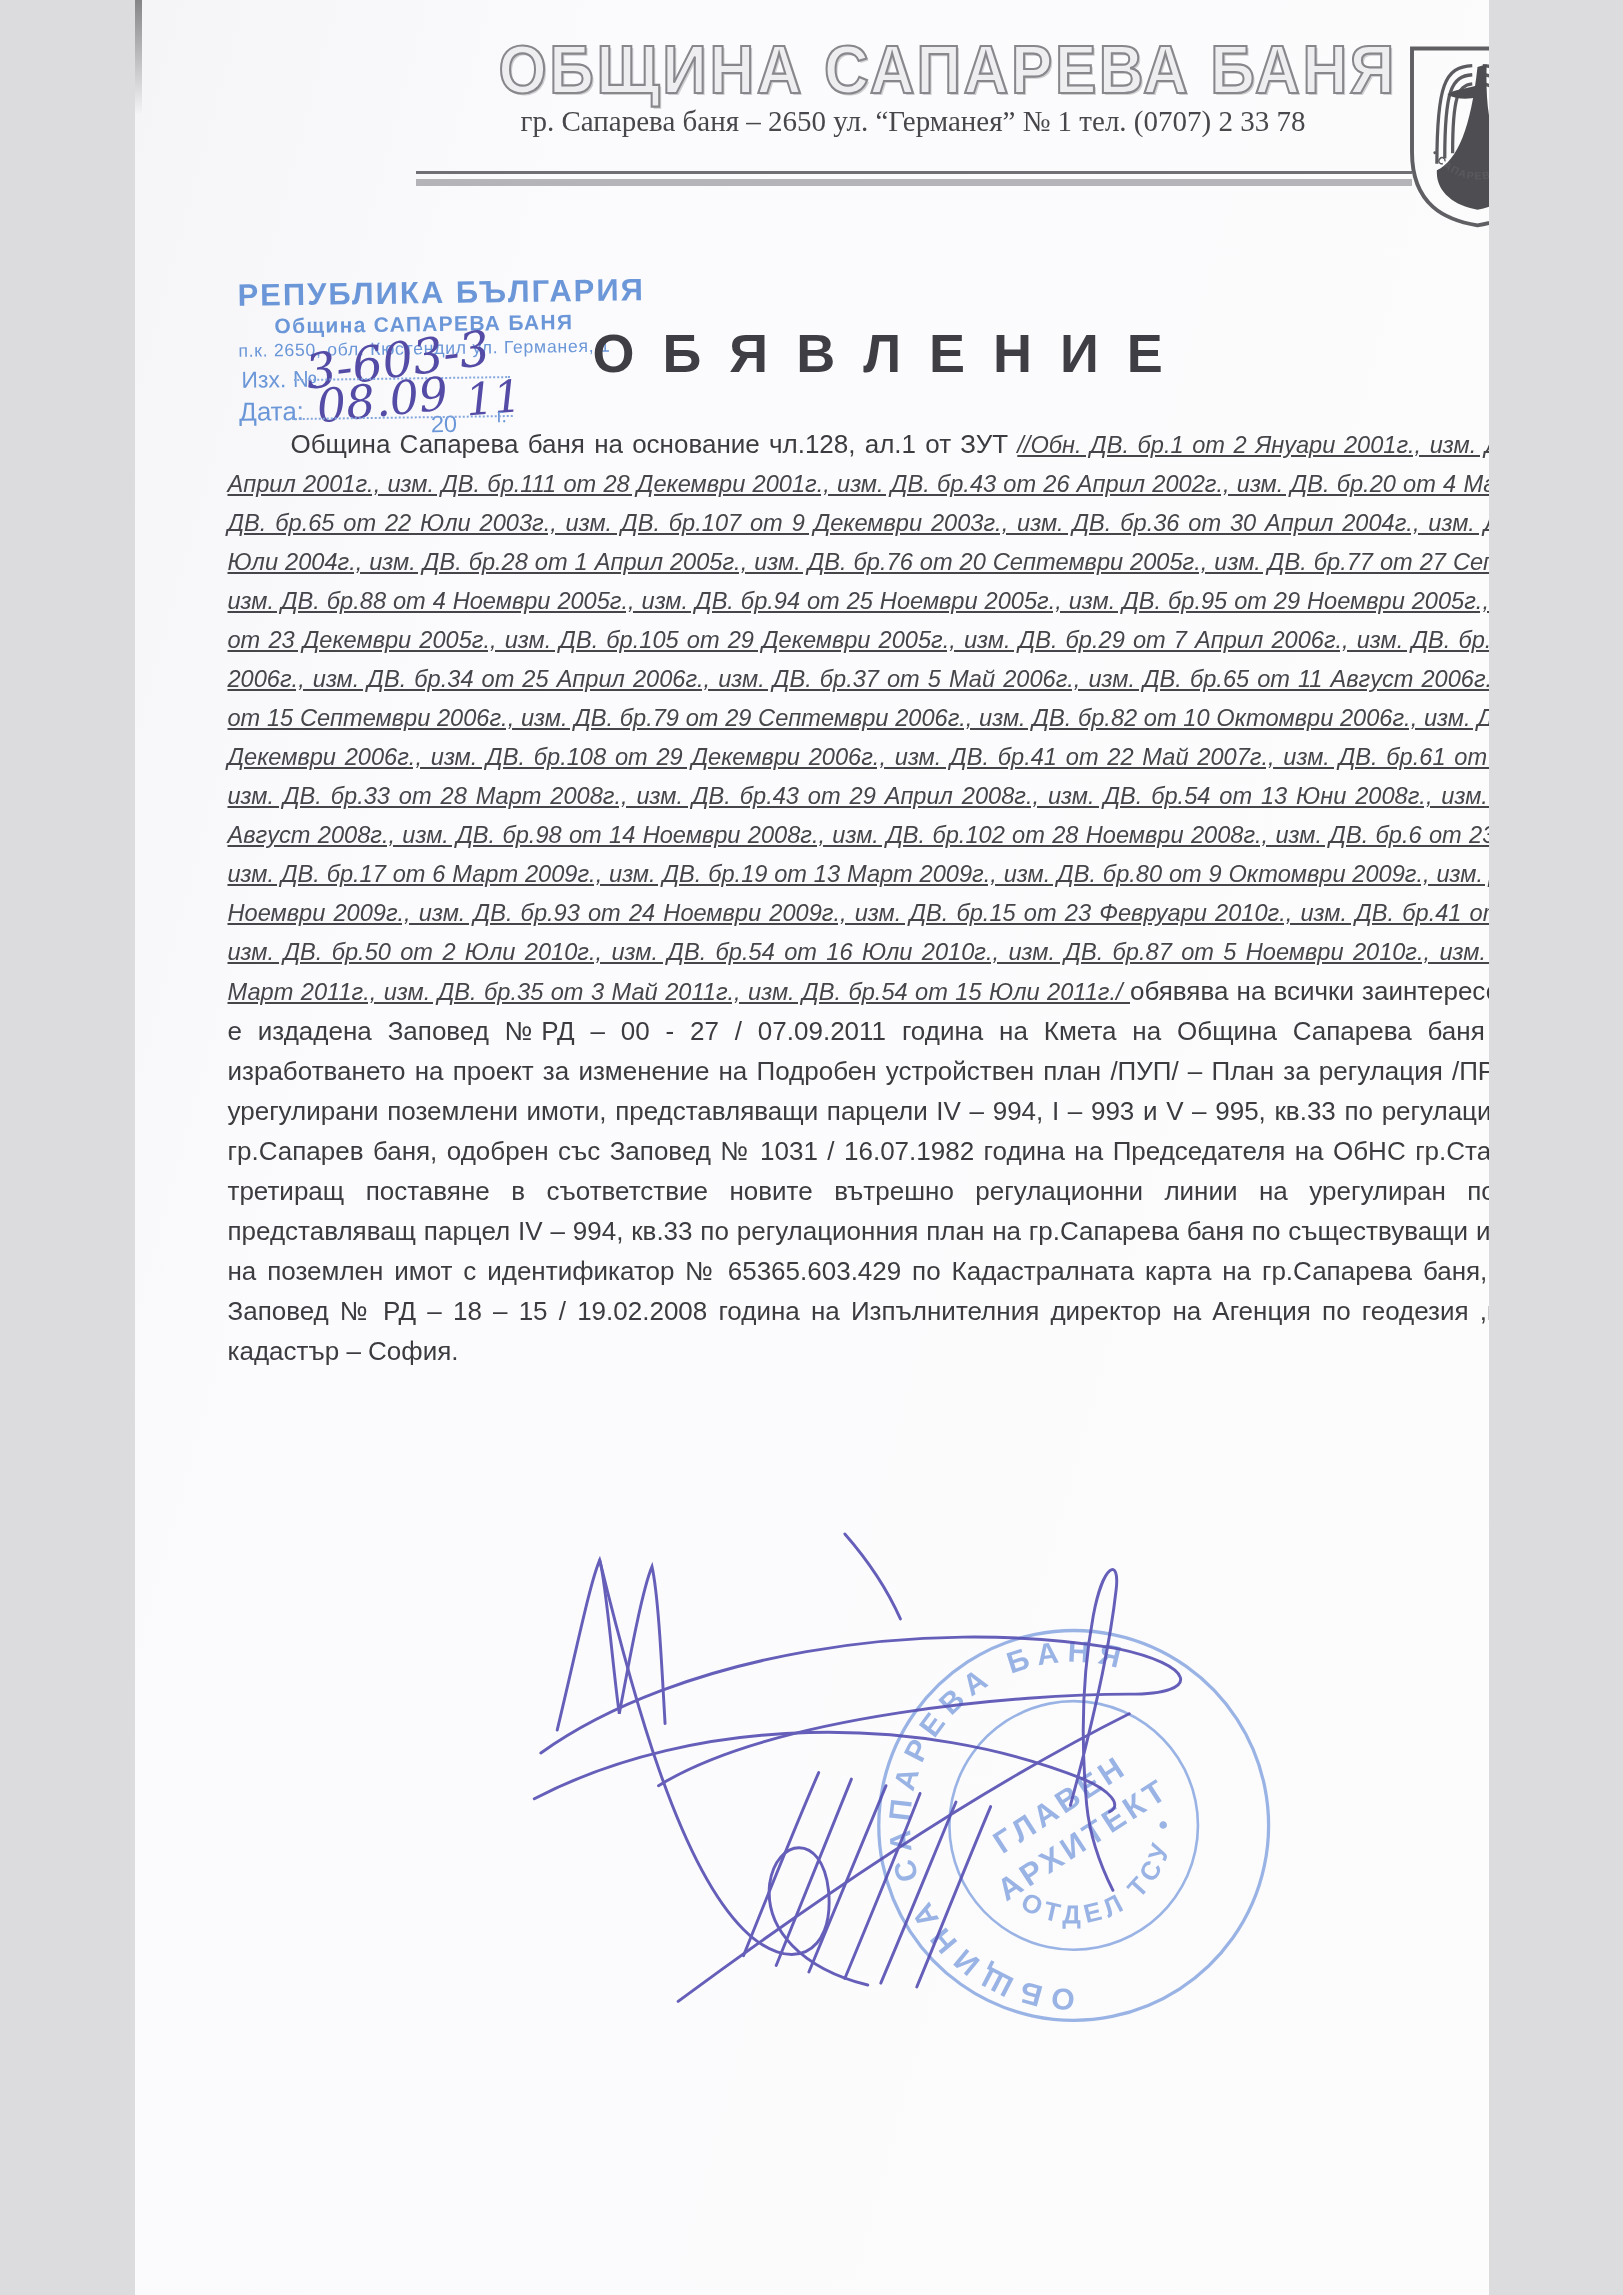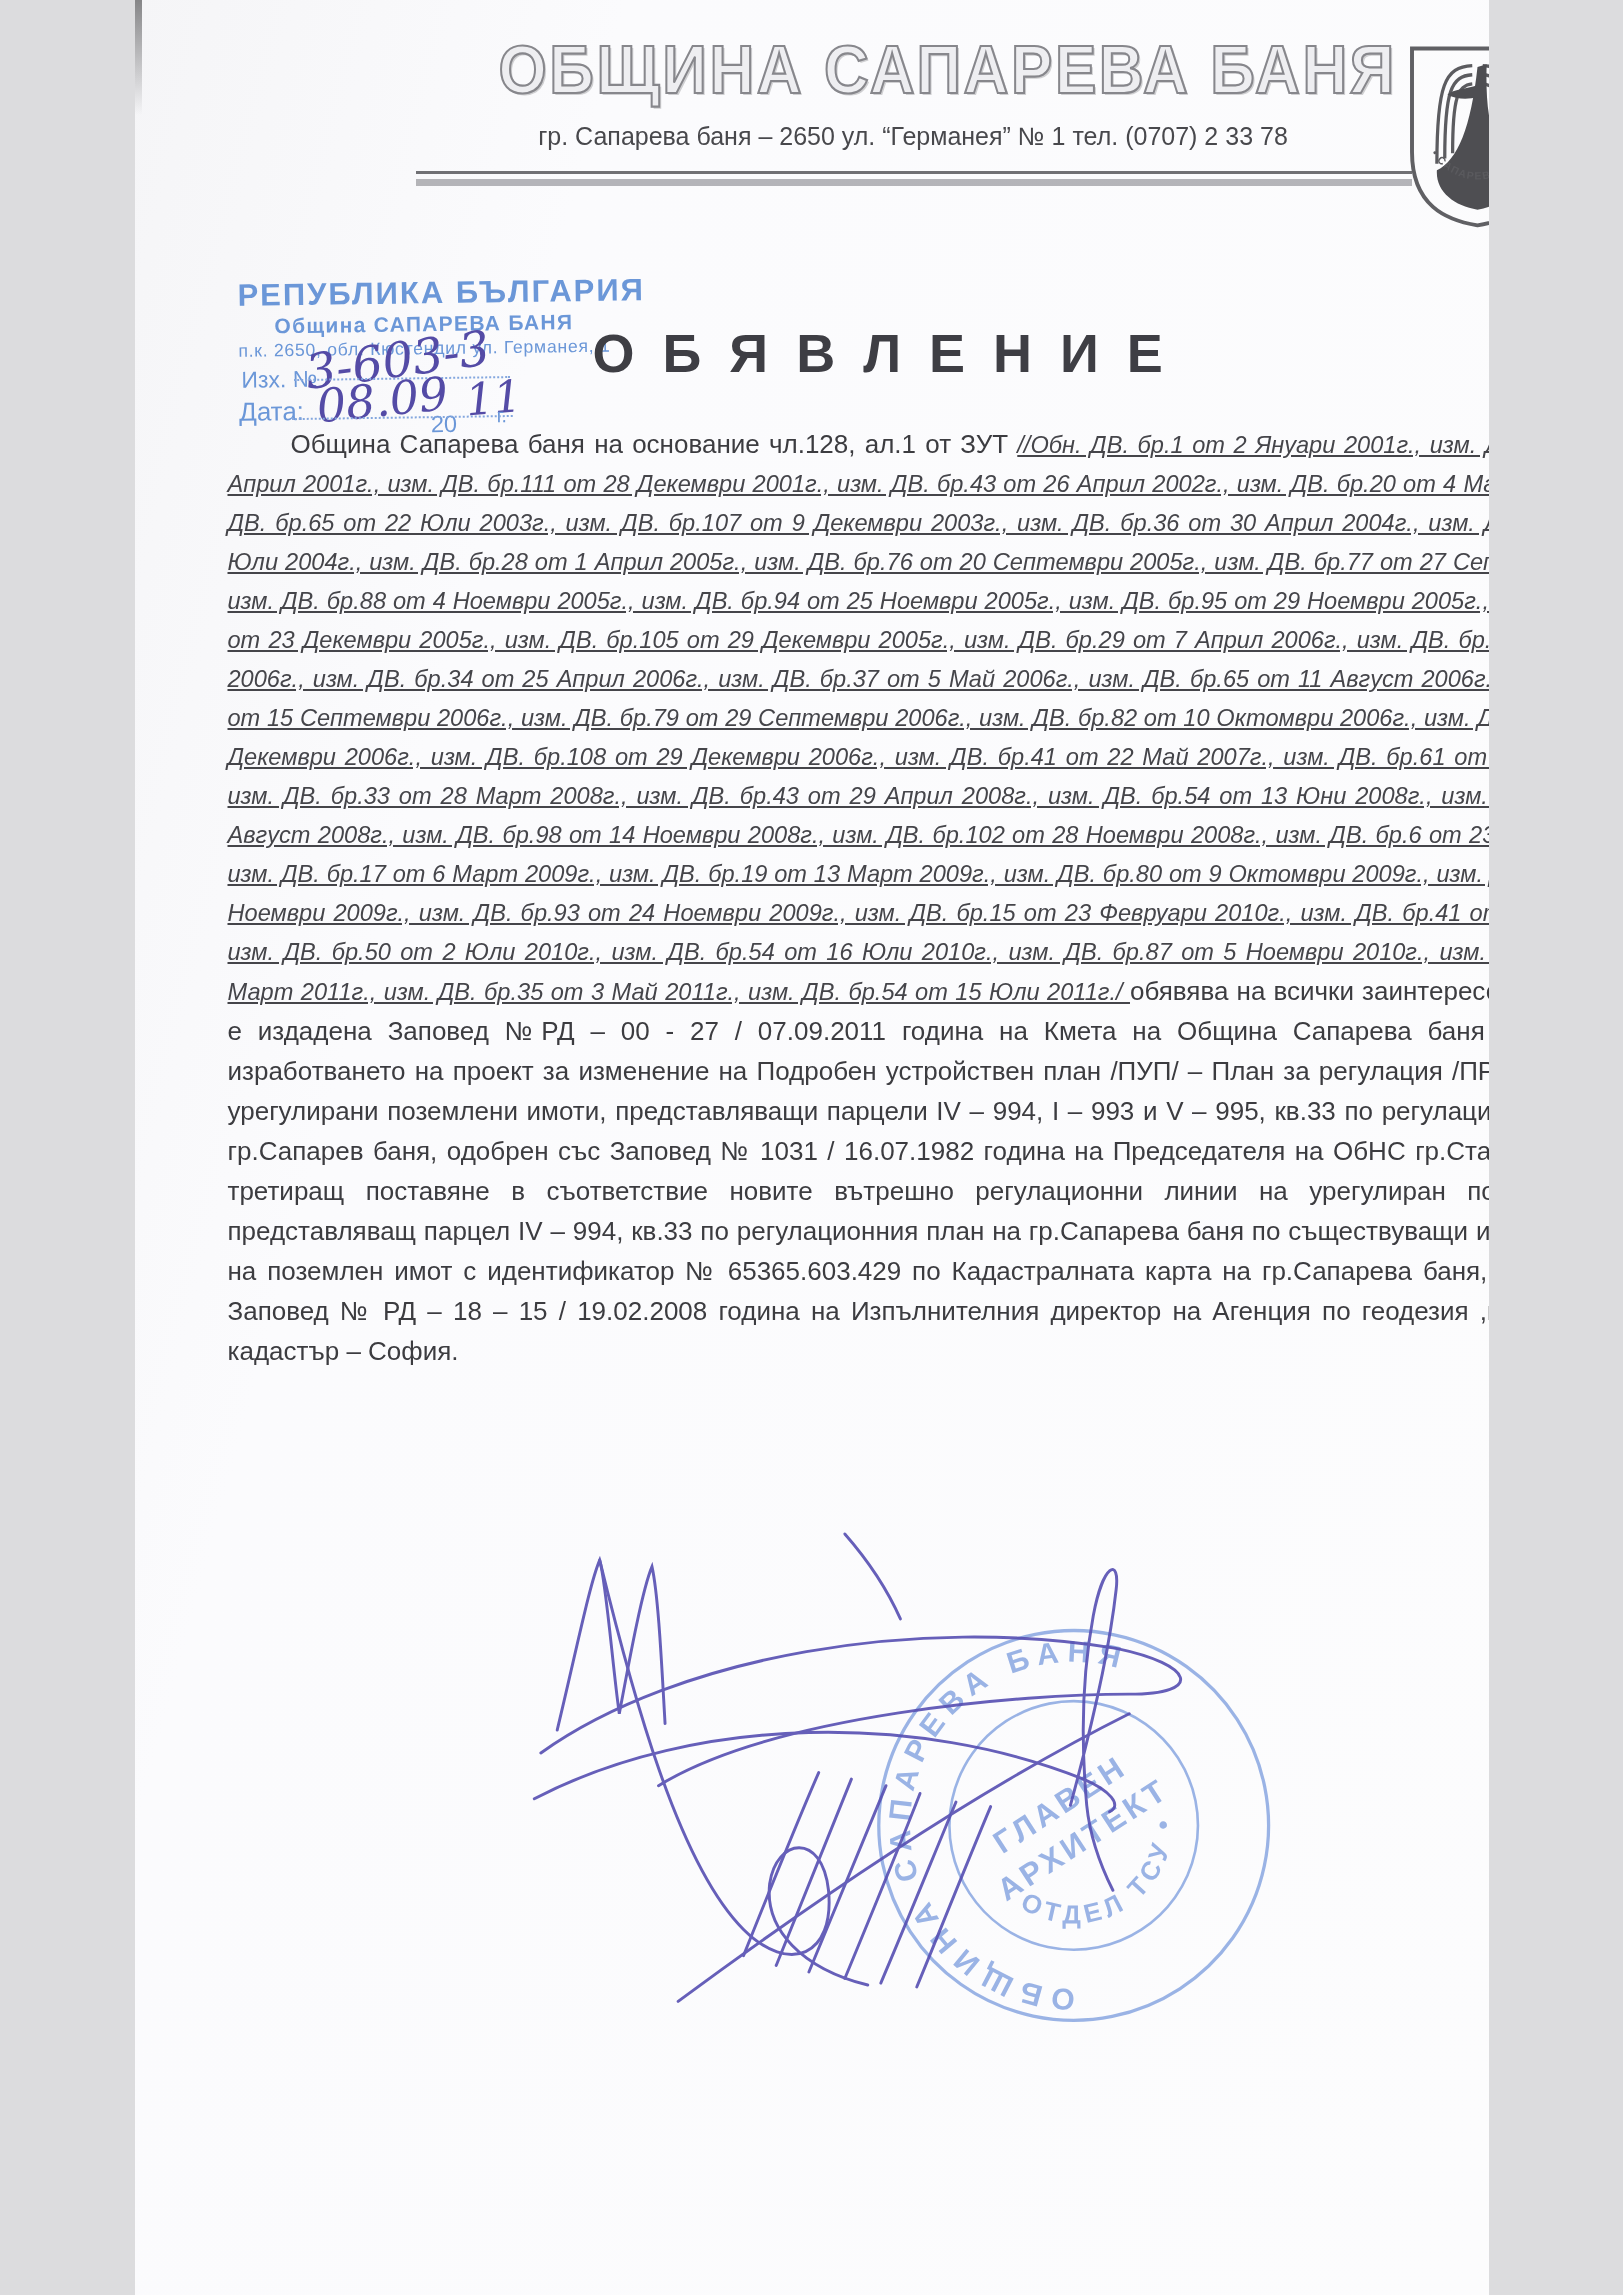--- a/index.html
+++ b/index.html
@@ -6,22 +6,22 @@
   .page{position:relative;width:1354px;height:2295px;margin:0 auto;overflow:hidden;
         background:linear-gradient(105deg,#f5f5f7 0%,#fbfbfd 25%,#fcfcfd 100%);
         font-family:"Liberation Sans","DejaVu Sans",sans-serif;color:#3c3c40;}
   .scan-edge{position:absolute;left:0;top:0;width:7.2px;height:115px;
         background:linear-gradient(#3a3a3c,rgba(60,60,62,0));opacity:.6;}
   
   .org-name{position:absolute;left:364px;top:29px;font-size:62px;font-weight:bold;
         letter-spacing:2.6px;white-space:nowrap;color:#eeeef1;
         -webkit-text-stroke:2px #87878c;text-shadow:2px 2px 0 rgba(125,125,130,.35);
         transform:scaleY(1.12);transform-origin:left top;}
-  .org-address{position:absolute;left:281px;top:122px;width:995px;text-align:center;
-        font-size:25px;color:#48484c;}
+  .org-address{position:absolute;left:281px;top:105px;width:995px;text-align:center;
+        font-size:29px;color:#48484c;font-family:Liberation Serif, serif;}
   .rule{position:absolute;left:281px;}
   .rule-thin{top:171px;width:996px;height:2.6px;background:#707074;}
   .rule-thick{top:179px;width:996px;height:7.2px;background:#a2a2a8;opacity:.8;}
   .emblem{position:absolute;left:1269px;top:42px;width:147px;height:186px;}
   
   .ref-stamp{position:absolute;left:97px;top:275px;width:419px;height:177px;
         color:#6b97d8;transform:rotate(-0.8deg);}
   .ref-stamp div{position:absolute;white-space:nowrap;}
   .rs-l1{left:6.5px;top:0;font-size:31px;font-weight:bold;letter-spacing:2px;}
   .rs-l2{left:43px;top:37px;font-size:21px;font-weight:bold;letter-spacing:1.3px;}

